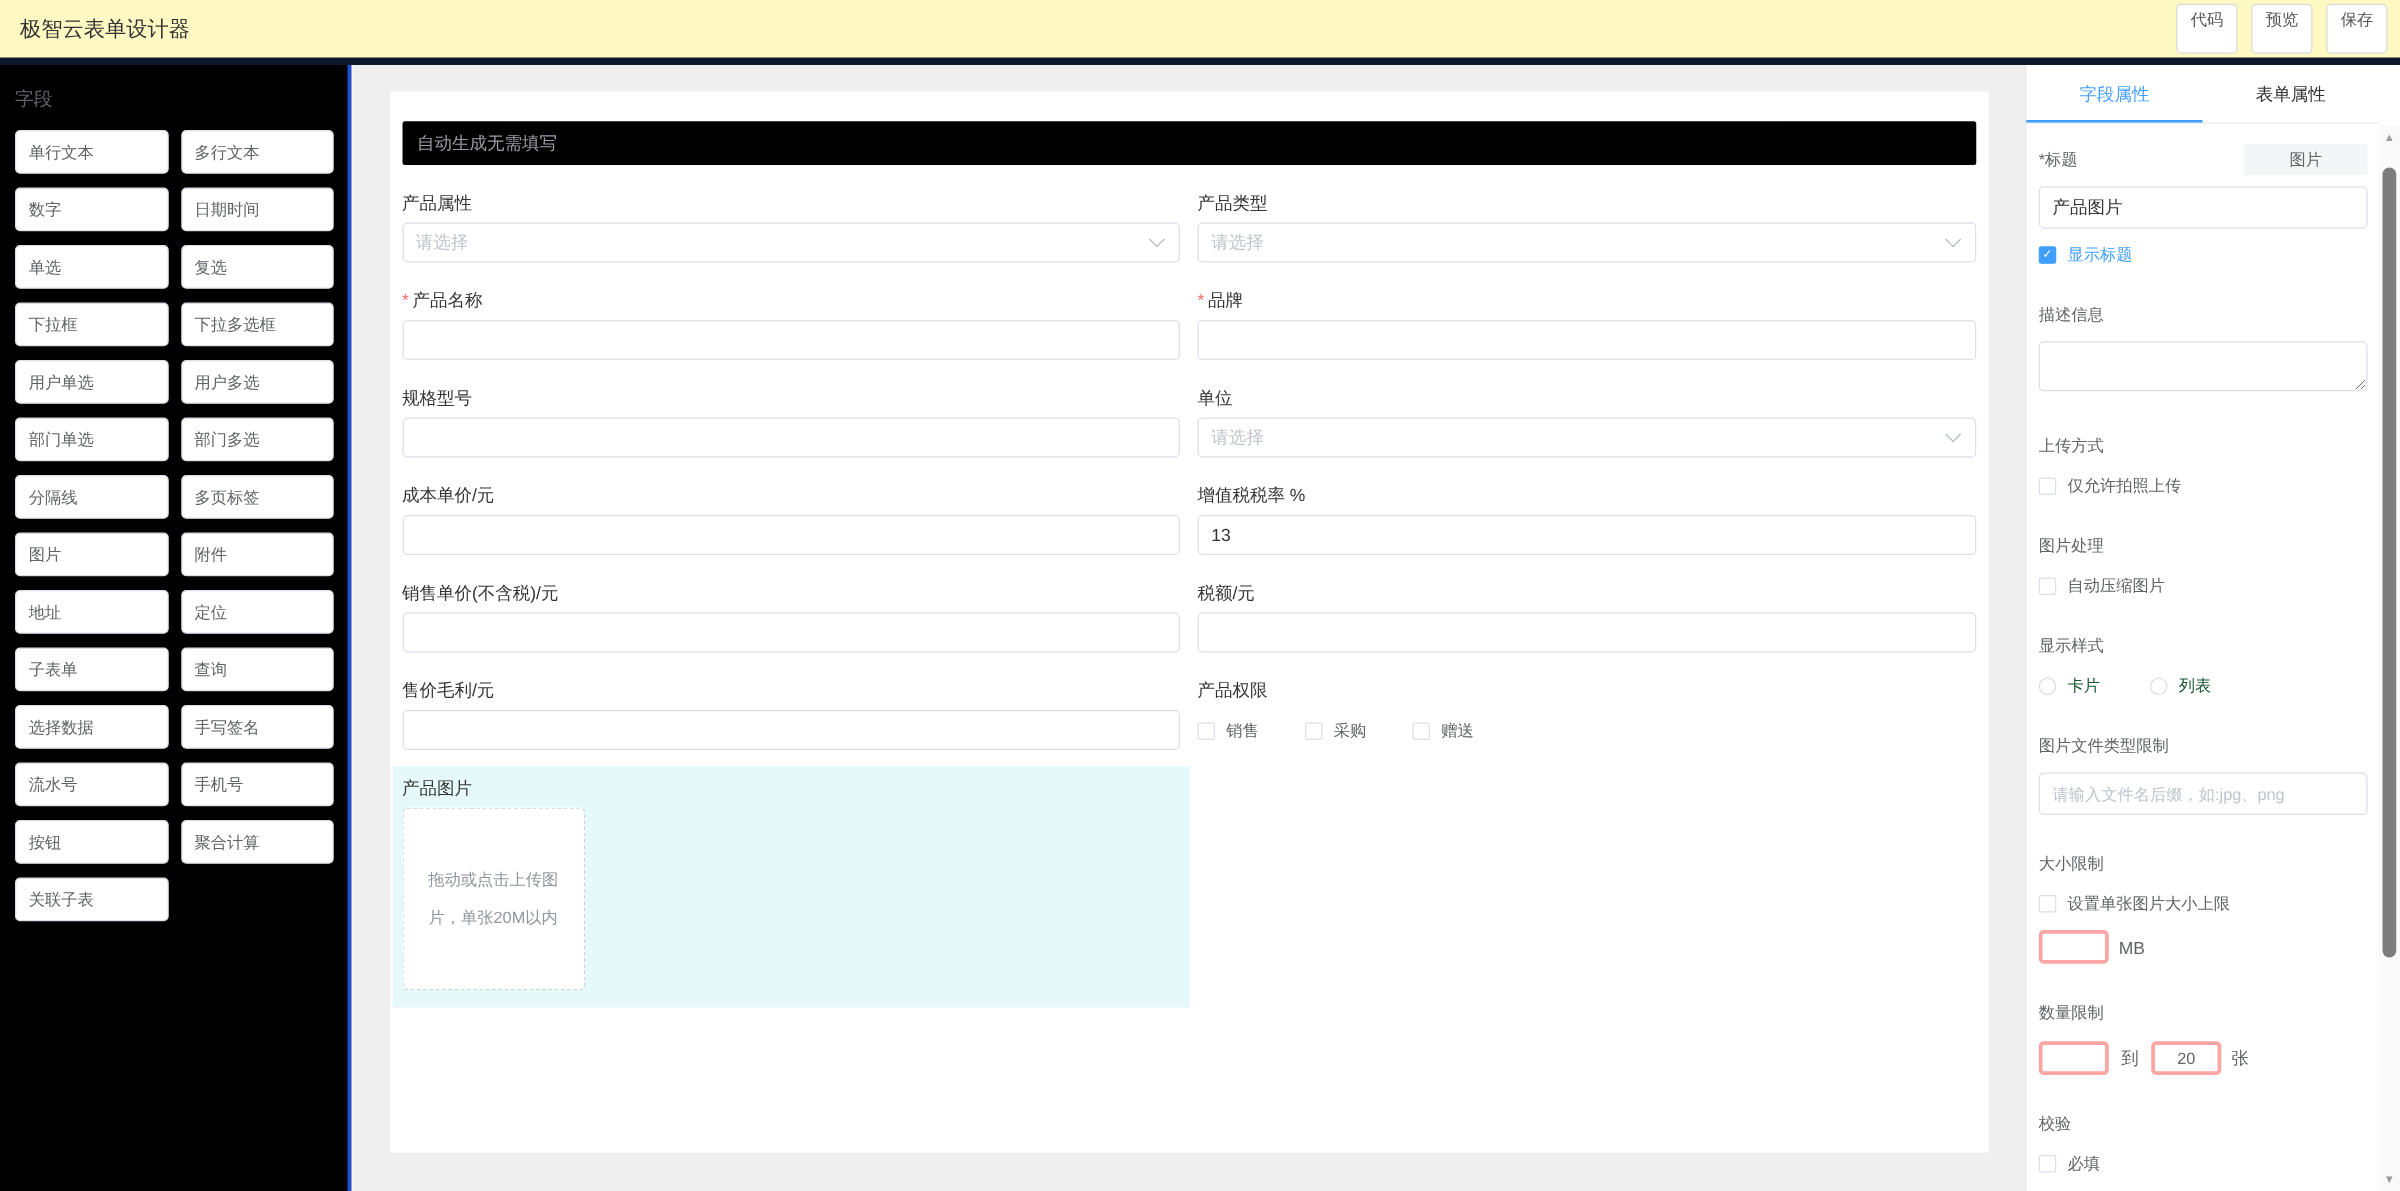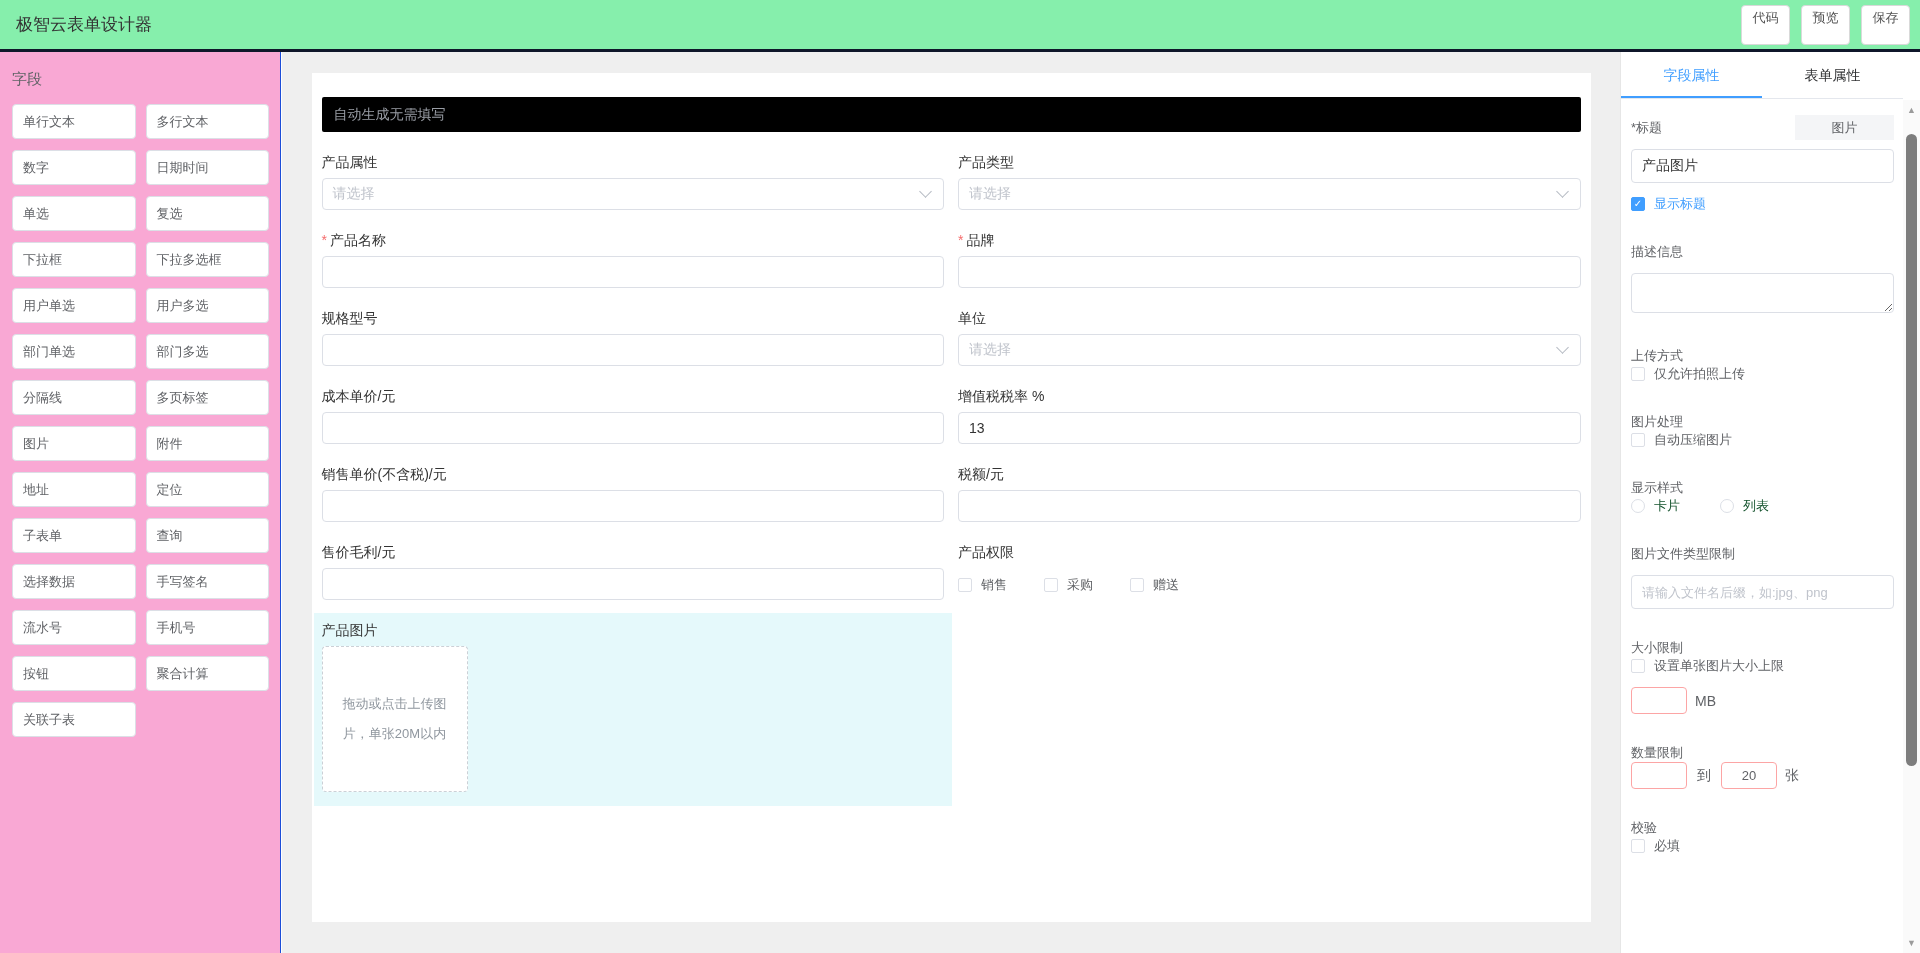--- a/index.html
+++ b/index.html
@@ -1,31 +1,31 @@
 <!DOCTYPE html>
 <html><head>
 <meta charset="utf-8">
 <style>
   * { margin:0; padding:0; box-sizing:border-box; }
   html,body { width:1920px; height:953px; overflow:hidden; background:#fff;
     font-family:"Liberation Sans", sans-serif; color:#333; }
 
   
-  .header { position:absolute; top:0; left:0; right:0; height:52px; background:#86efac;
-    border-bottom:3px solid #0f172a; display:flex; align-items:center;
+  .header { position:absolute; top:0; left:0; right:0; height:52px; background:#fef9c3;
+    border-bottom:6px solid #0f172a; display:flex; align-items:center;
     justify-content:space-between; padding:0 10px 0 16px; }
   .header-title { font-size:17px; color:#333; }
   .header-btns { display:flex; gap:11px; }
   .hbtn { width:49px; height:40px; line-height:23px; text-align:center;
     border:1px solid #d9d9d9; border-radius:4px; font-size:13px; color:#555;
     background:#fff; cursor:pointer; }
 
   
-  .sidebar { position:absolute; top:52px; left:0; width:281px; bottom:0; background:#f9a8d4;
-    border-right:1px solid #1d4ed8; padding:18px 11px 0 12px; }
+  .sidebar { position:absolute; top:52px; left:0; width:281px; bottom:0; background:#000000;
+    border-right:3px solid #1d4ed8; padding:18px 11px 0 12px; }
   .sidebar-title { font-size:15px; color:#606266; margin-bottom:15px; }
   .field-grid { display:grid; grid-template-columns:1fr 1fr; gap:11px 10px; }
   .fbtn { height:35px; border:1px solid #dcdfe6; border-radius:4px; font-size:13px;
     color:#606266; line-height:33px; padding-left:10px; background:#fff; cursor:grab;
     white-space:nowrap; overflow:hidden; }
 
   
   .canvas { position:absolute; top:52px; left:282px; width:1338px; bottom:0;
     background:#efefef; overflow:hidden; }
   .card { width:1279px; height:849px; margin:21px auto 0; background:#fff;
@@ -62,30 +62,30 @@
     cursor:pointer; }
   .tab.active { color:#409eff; border-bottom:2px solid #409eff; }
   .panel-content { padding:16px 26px 0 10px; }
   .title-row { display:flex; align-items:center; justify-content:space-between; height:25px; }
   .sec-label { font-size:13px; color:#606266; }
   .badge { width:99px; height:25px; line-height:25px; text-align:center; background:#f4f5f7;
     color:#606266; font-size:13px; }
   .text-input { width:100%; height:34px; border:1px solid #dcdfe6; border-radius:4px;
     padding:0 10px; font-size:14px; color:#333; font-family:"Liberation Sans",sans-serif; }
   .text-input::placeholder { color:#c0c4cc; }
-  .mt9  { margin-top:9px; }  .mt12 { margin-top:12px; }  .mt14 { }
+  .mt9  { margin-top:9px; }  .mt12 { margin-top:12px; }  .mt14 { margin-top:14px; }
   .sec  { margin-top:30px; }
   .row  { display:flex; align-items:center; }
   .blue { color:#409eff; }
   textarea.desc { width:100%; height:40px; border:1px solid #dcdfe6; border-radius:4px;
     resize:vertical; font-family:"Liberation Sans",sans-serif; font-size:13px; padding:4px 8px; }
   .radio-group { display:flex; gap:40px; }
   .radio { display:flex; align-items:center; gap:9px; font-size:13px; color:#14532d; cursor:pointer; }
   .rdot { width:14px; height:14px; border:1px solid #dcdfe6; border-radius:50%; background:#fff; }
-  .mini-input { width:56px; height:27px; border:1px solid #fca5a5; border-radius:4px;
+  .mini-input { width:56px; height:27px; border:3px solid #fca5a5; border-radius:4px;
     font-size:13px; color:#606266; text-align:center; font-family:"Liberation Sans",sans-serif; }
   .unit { font-size:14px; color:#606266; margin-left:8px; }
   .qty-sep { font-size:14px; color:#606266; margin:0 10px; }
 
   
   .scrollbar { position:absolute; right:0; top:48px; bottom:0; width:17px; background:#fafafa; }
   .scroll-arrow { position:absolute; left:0; width:17px; height:16px; text-align:center;
     font-size:9px; line-height:16px; color:#9b9b9b; }
   .scroll-arrow.up { top:2px; } .scroll-arrow.down { bottom:2px; }
   .scroll-thumb { position:absolute; left:3px; top:34px; width:11px; height:632px;

